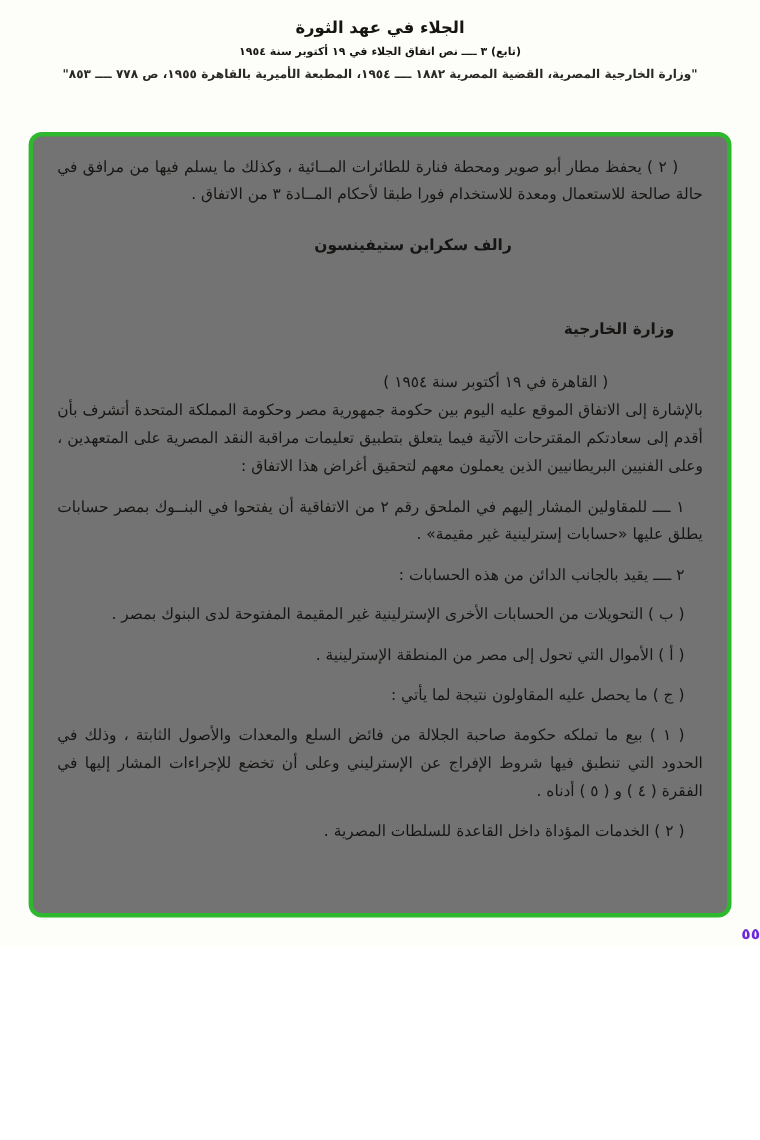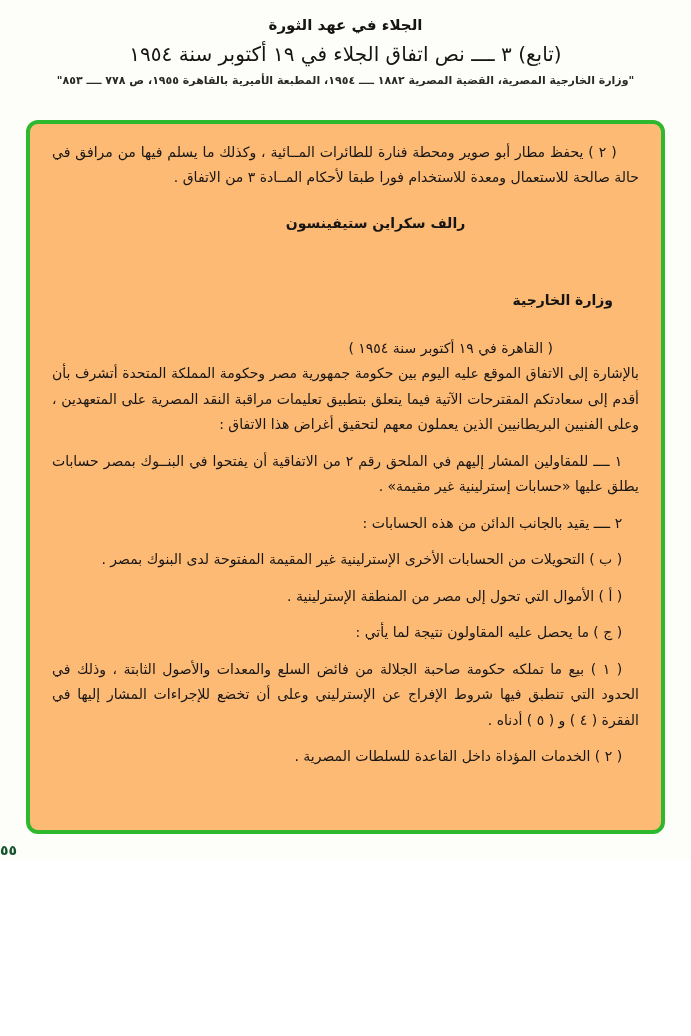--- a/index.html
+++ b/index.html
@@ -25,43 +25,43 @@
     direction: rtl;
   }
   .title {
     margin: 0;
     font-size: 15px;
     font-weight: bold;
     letter-spacing: 0.5px;
   }
   .subtitle {
     margin: 8px 0 0 0;
-    font-size: 20px;
-    font-weight: normal;
+    font-size: 10px;
+    font-weight: bold;
   }
   .source {
     margin: 8px auto 0 auto;
     font-size: 11px;
     font-weight: bold;
     color: #2a2824;
     letter-spacing: 0.2px;
   }
   
   .frame {
     position: absolute;
     top: 120px;
     left: 26px;
     right: 26px;
     bottom: 26px;
     border: 4px solid #2eb82e;
     border-radius: 12px;
     box-sizing: border-box;
     padding: 16px 22px 10px 22px;
     direction: rtl;
-    background: #fdba74;
+    background: #737373;
   }
   .frame p {
     margin: 0 0 11px 0;
     font-size: 14px;
     line-height: 1.82;
     text-align: justify;
     text-align-last: right;
   }
   .indent { text-indent: 1.6em; }
   .closing { margin-top: 16px !important; }
@@ -96,24 +96,24 @@
     text-align: right !important;
     text-align-last: right !important;
   }
   .item { text-indent: 1.2em; }
   
   .footer {
     position: absolute;
     bottom: 2px;
     left: 0;
     right: 0;
-    text-align: left;
+    text-align: right;
     font-size: 14px;
     font-weight: bold;
-    color: #14532d;
+    color: #6d28d9;
   }
 </style>
 </head>
 <body>
 
 <div class="page">
 
   <div class="header">
     <h1 class="title">الجلاء في عهد الثورة</h1>
     <h2 class="subtitle">(تابع) ٣ ــــ نص اتفاق الجلاء في ١٩ أكتوبر سنة ١٩٥٤</h2>

